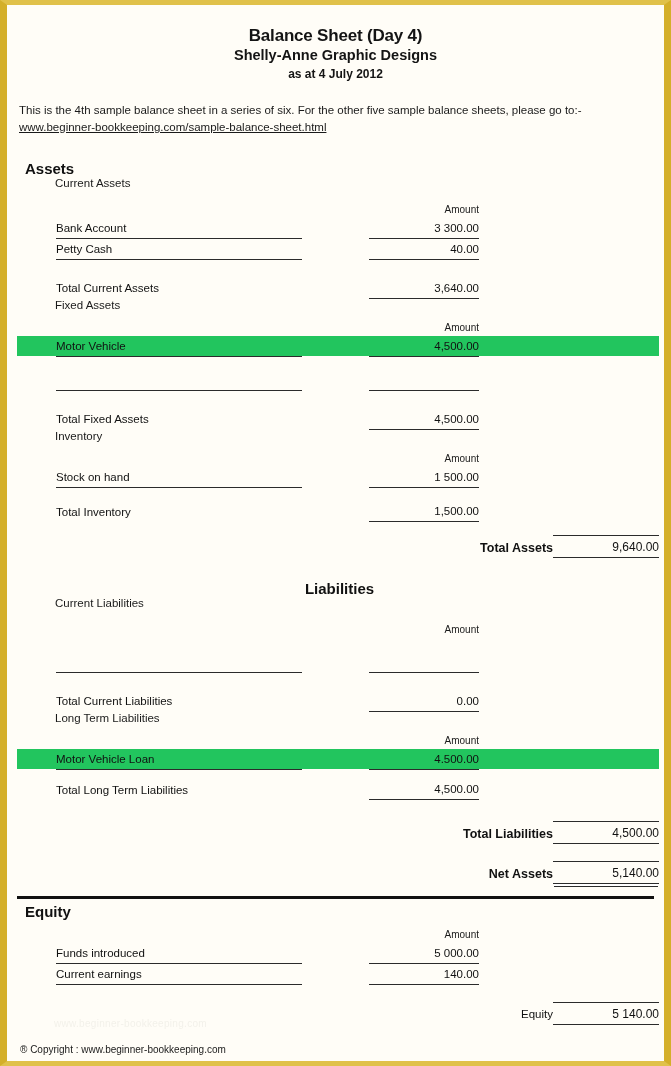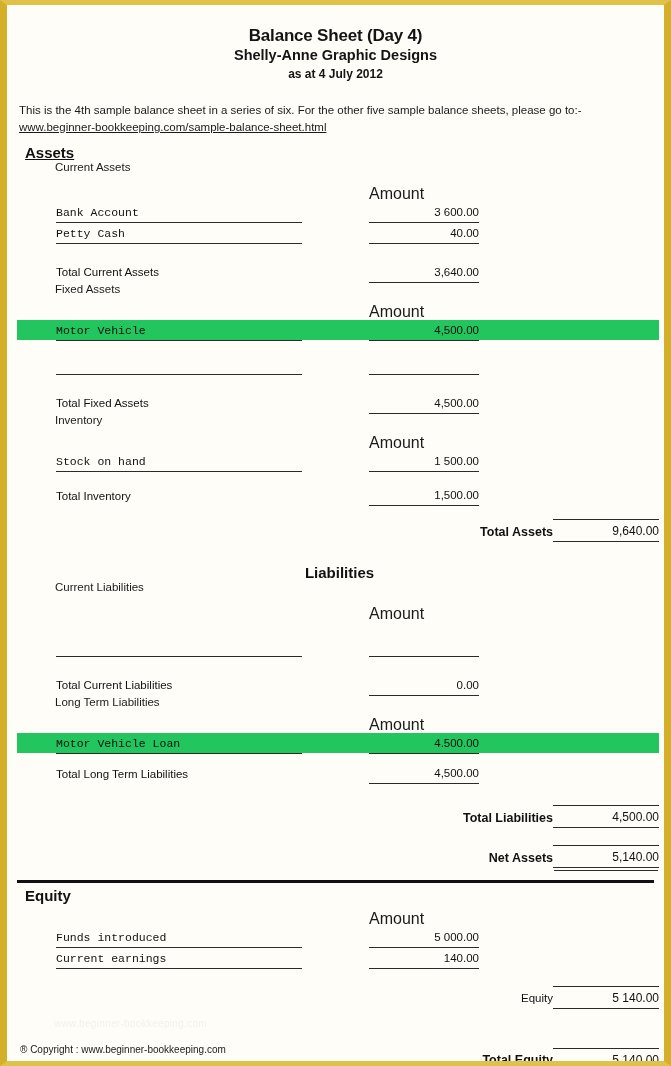--- a/index.html
+++ b/index.html
@@ -61,21 +61,21 @@
     line-height: 17px;
   }
 
   
   .section-title {
     font-size: 15px;
     font-weight: bold;
     color: #111;
     padding-left: 8px;
   }
-  .assets-title   { margin-top: 8px; text-decoration: underline; }
+  .assets-title   { margin-top: 24px; }
   .liab-title     { margin-top: 8px; text-align: center; }
   .equity-title   { margin-top: 4px; }
 
   .group-label {
     font-size: 11.5px;
     color: #1a1a1a;
     padding-left: 38px;
   }
 
   
@@ -89,39 +89,38 @@
   .c-tot   { width: 106px; }
   .desc {
     font-size: 11.5px;
     color: #111;
     height: 20px;
     line-height: 19px;
     border-bottom: 1px solid #2b2b2b;
     padding-left: 1px;
     white-space: nowrap;
     overflow: hidden;
-    font-family: Liberation Mono, monospace;
   }
   .desc.blank { color: transparent; }
 
   .amt {
     font-size: 11.5px;
     color: #111;
     height: 20px;
     line-height: 19px;
     text-align: right;
     border-bottom: 1px solid #2b2b2b;
     padding-right: 1px;
     white-space: nowrap;
   }
 
   .amt-head {
-    font-size: 16px;
+    font-size: 10px;
     color: #1a1a1a;
-    text-align: left;
+    text-align: right;
     height: 17px;
     line-height: 17px;
   }
 
   .sub-label {
     font-size: 11.5px;
     color: #111;
     padding-right: 12px;
     height: 20px;
     line-height: 19px;
@@ -229,21 +228,21 @@
             <td></td>
             <td></td>
       <td class="amt-head">Amount</td>
       <td></td>
             <td></td>
     </tr>
     <tr>
       <td></td>
       <td class="desc">Bank Account</td>
       <td></td>
-      <td class="amt">3 600.00</td>
+      <td class="amt">3 300.00</td>
       <td></td>
             <td></td>
     </tr>
     <tr>
       <td></td>
       <td class="desc">Petty Cash</td>
       <td></td>
       <td class="amt">40.00</td>
       <td></td>
             <td></td>

